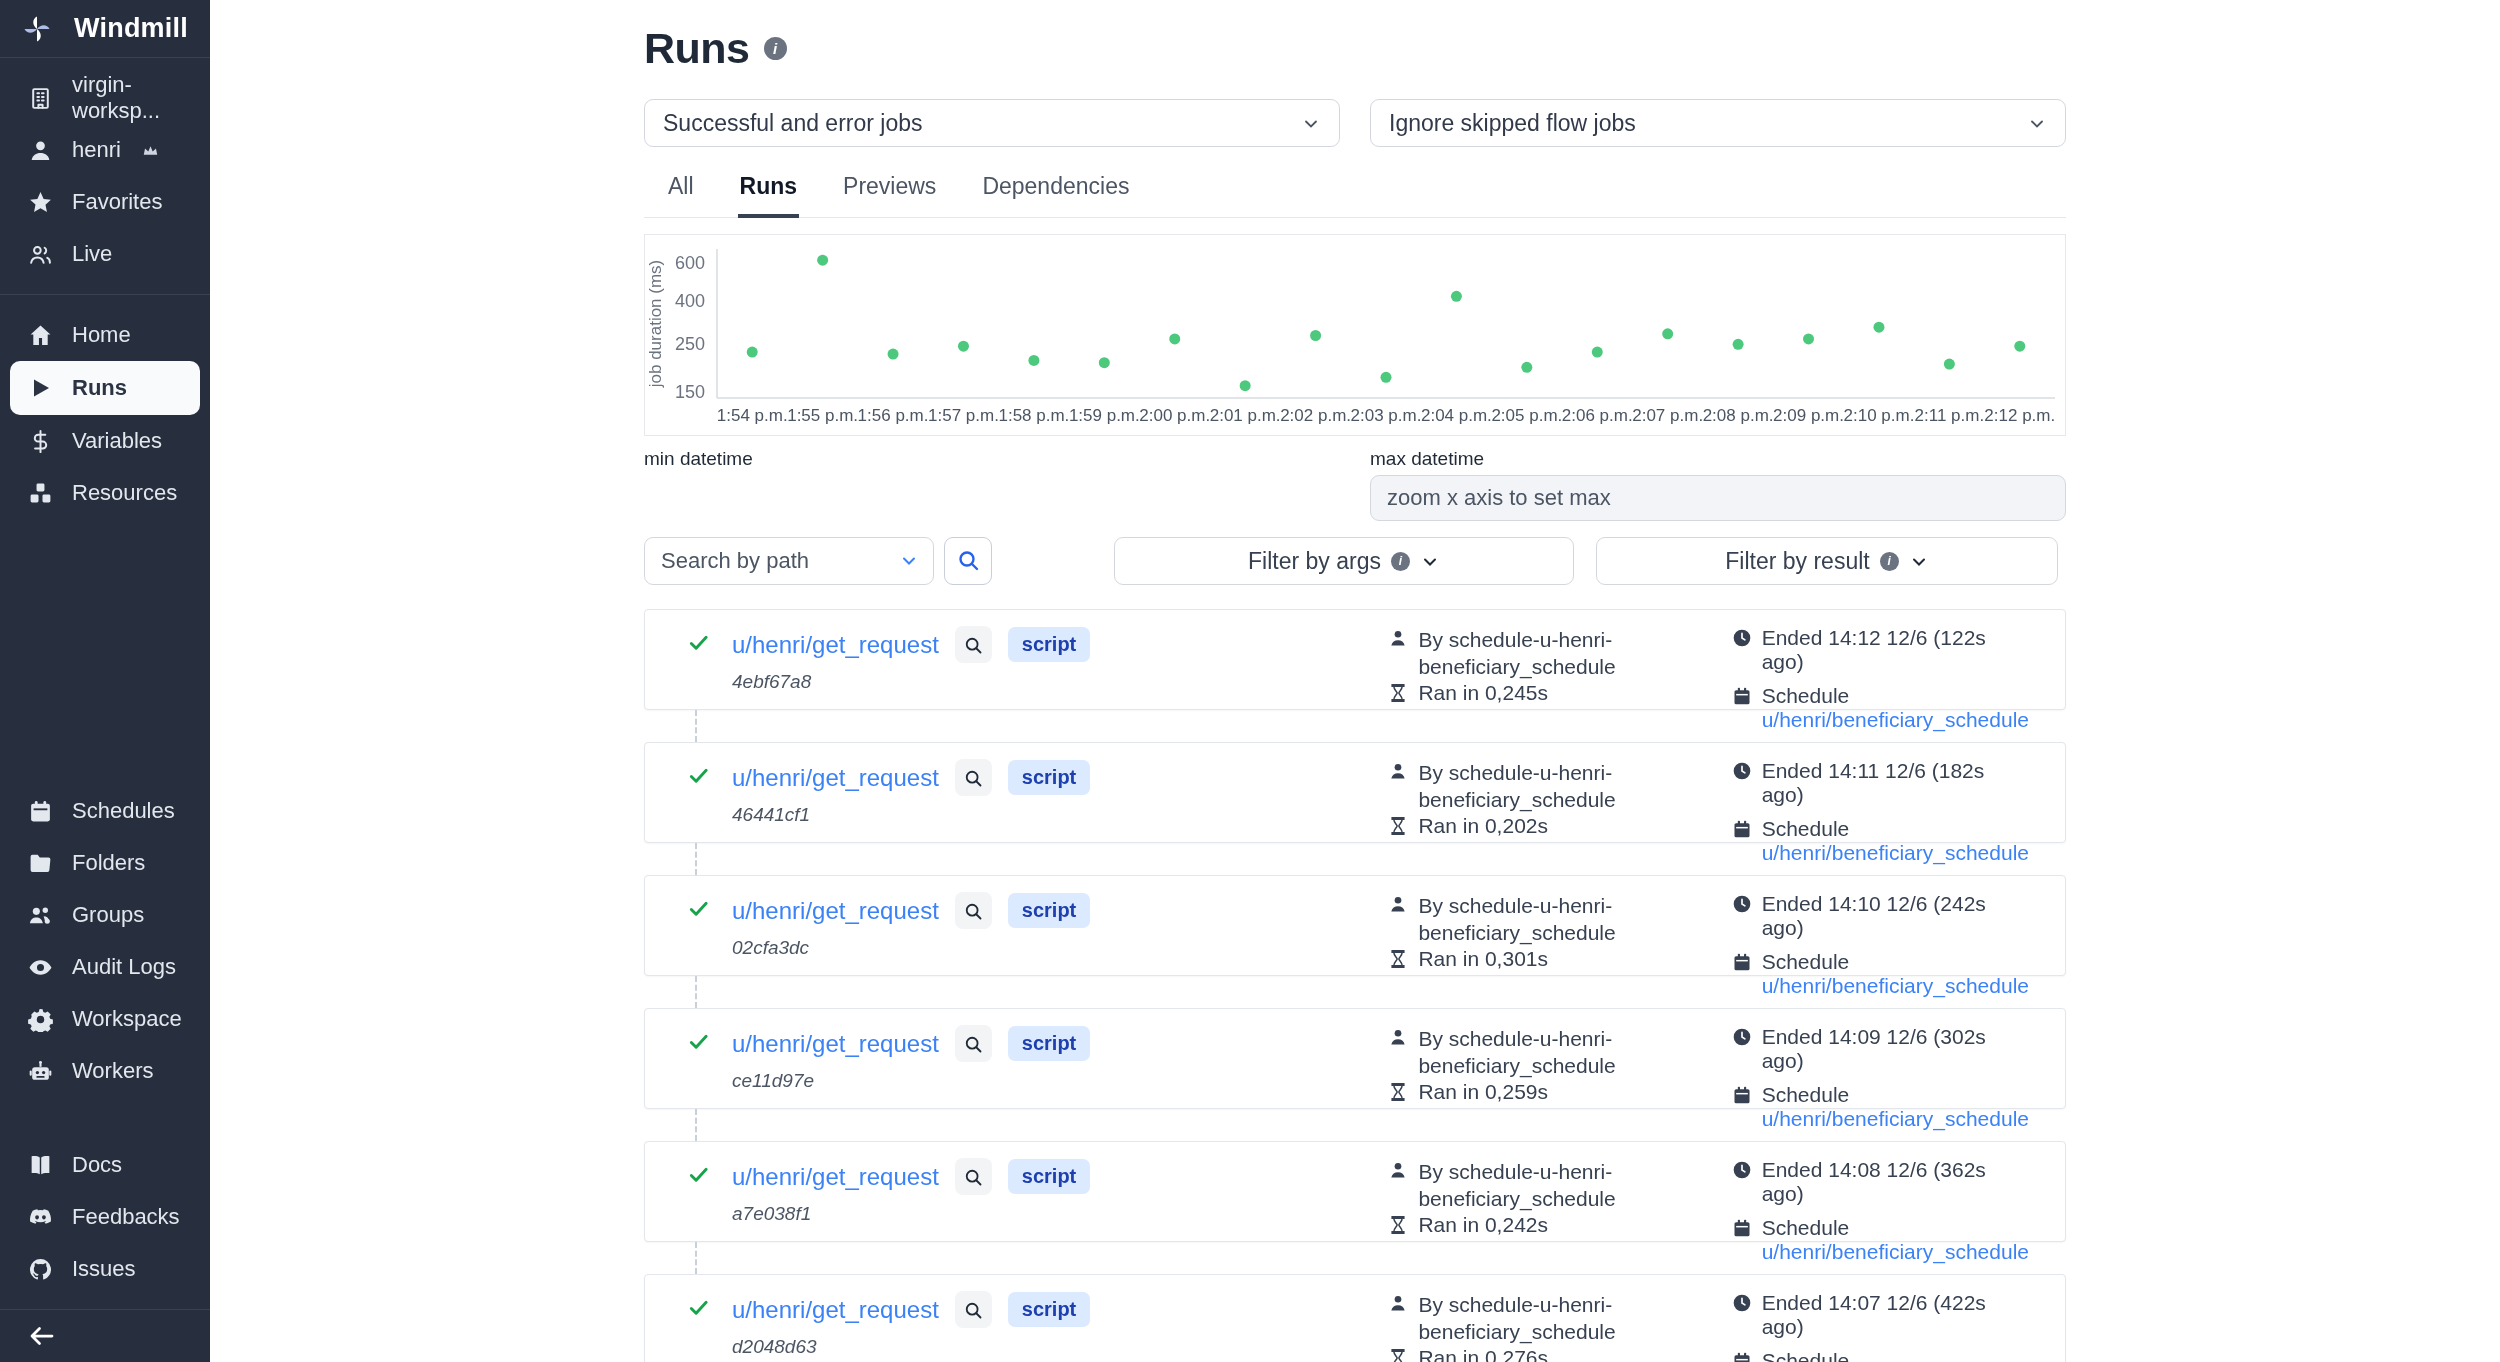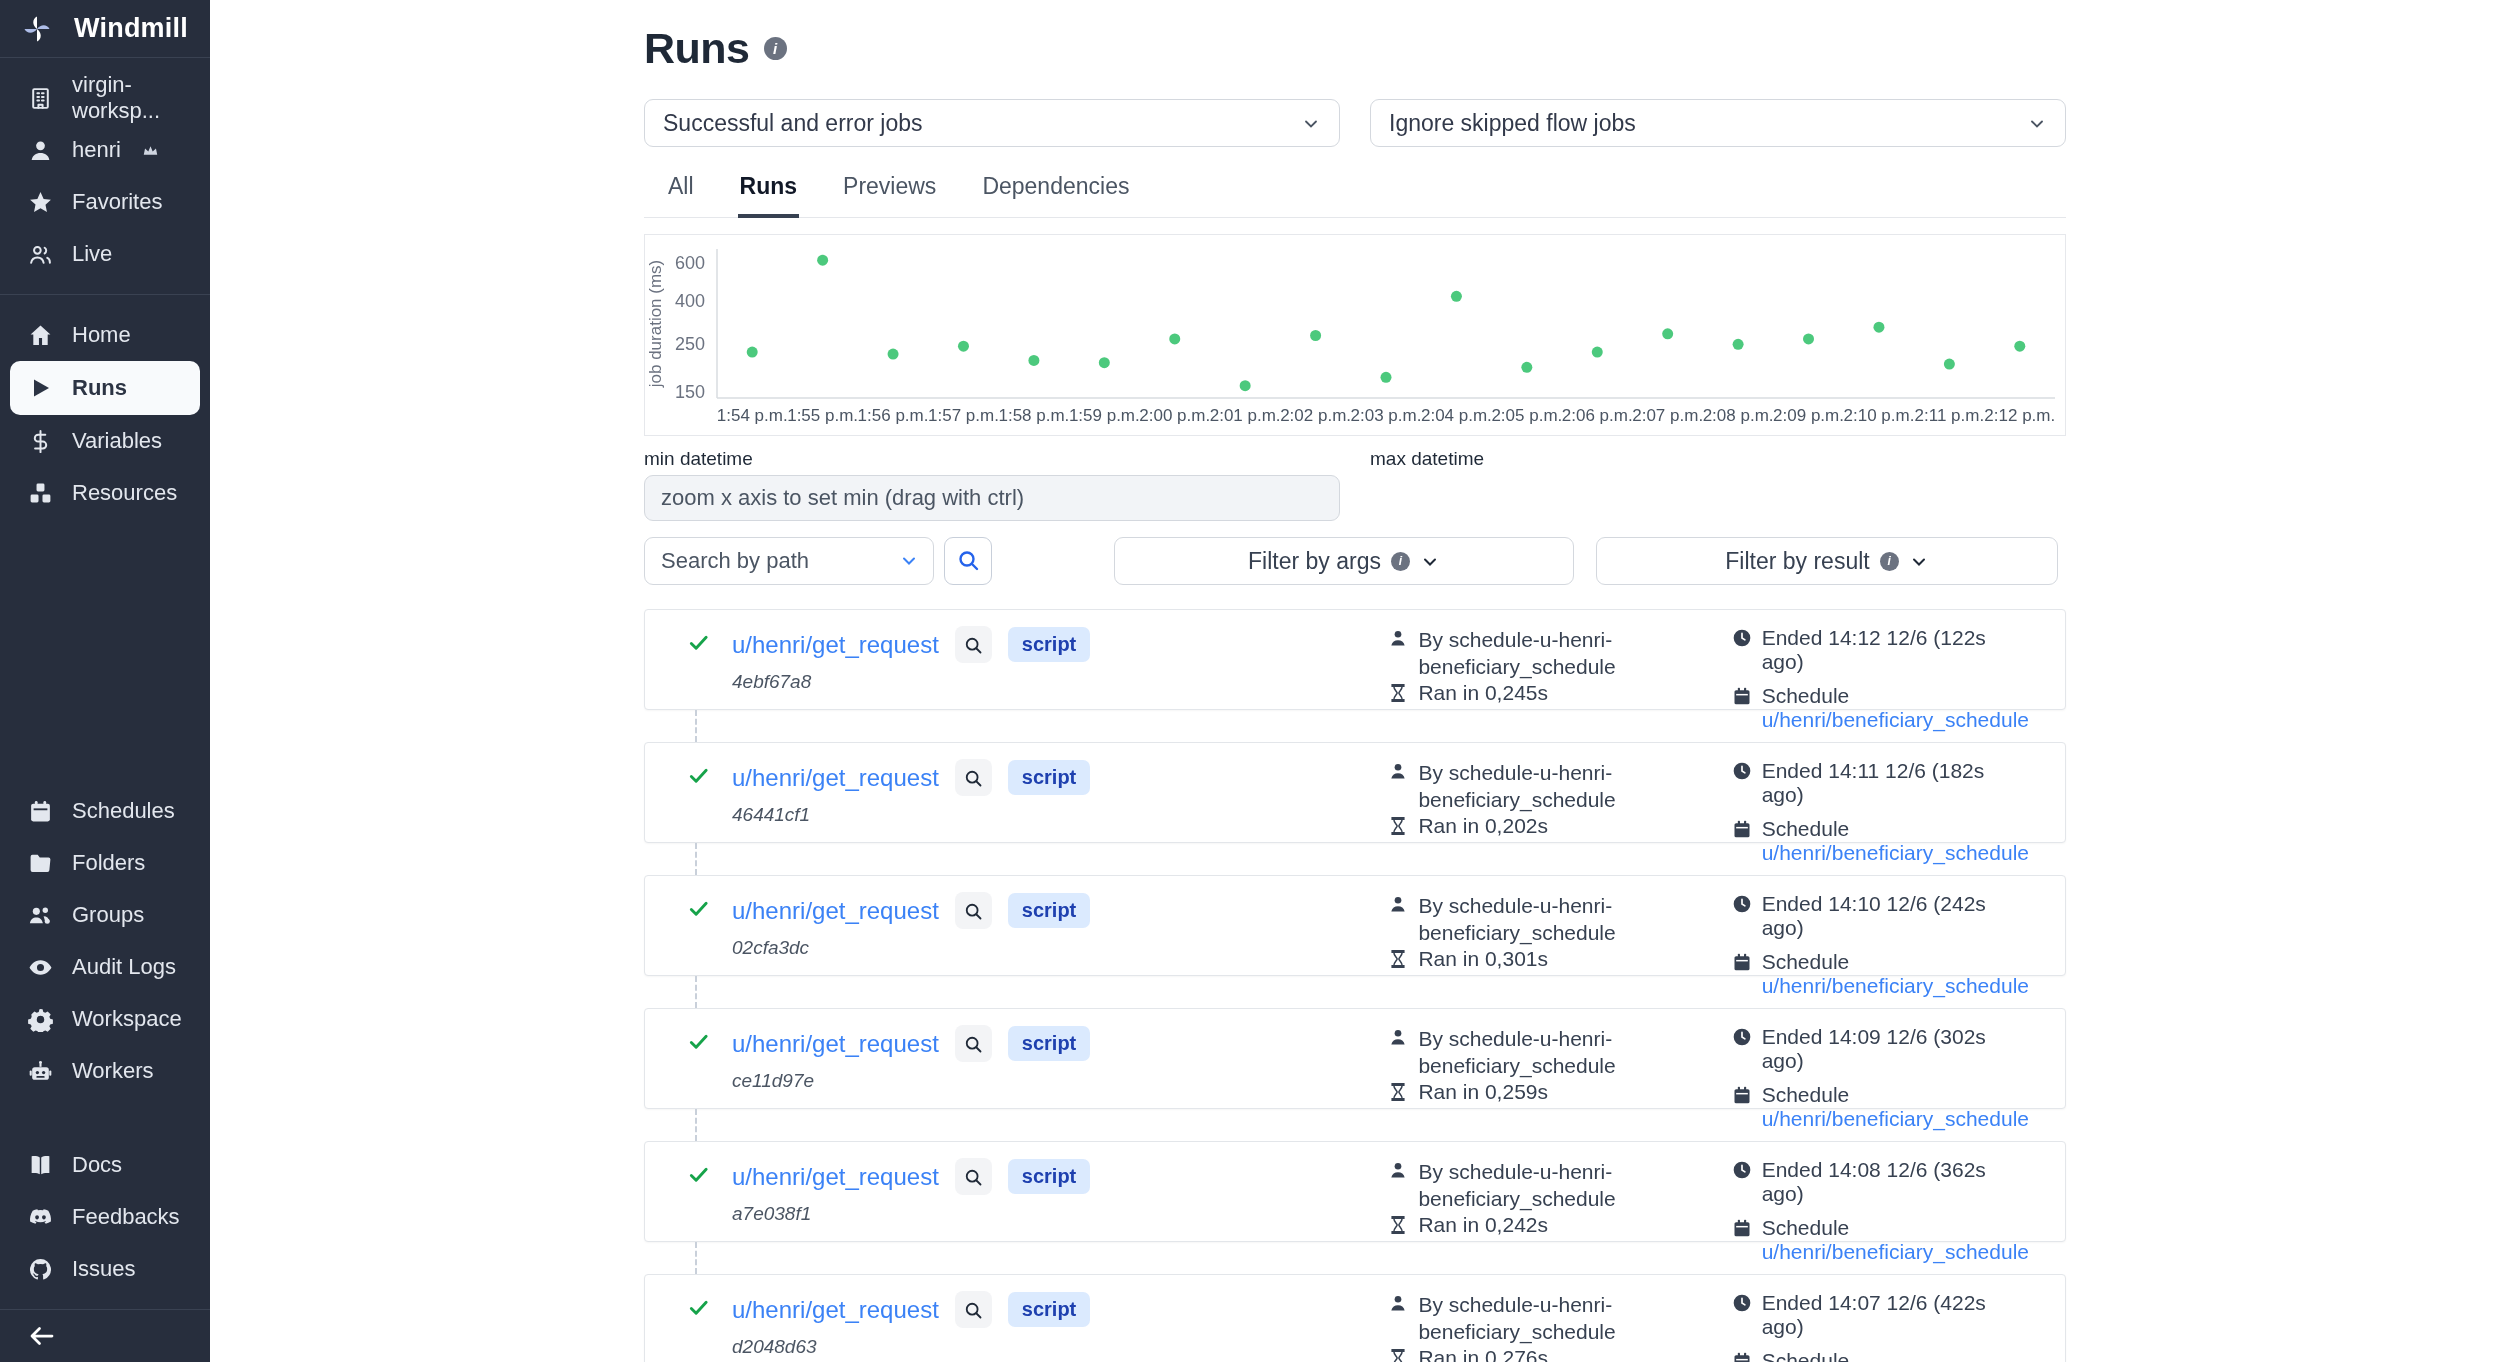--- a/index.html
+++ b/index.html
@@ -372,24 +372,24 @@
           <circle cx="1163.5263157894738" cy="103.92656674194403" r="5.5" fill="#4cc97d"></circle>
           <circle cx="1233.9473684210525" cy="92.13382517111168" r="5.5" fill="#4cc97d"></circle>
           <circle cx="1304.3684210526314" cy="129.05823342301196" r="5.5" fill="#4cc97d"></circle>
           <circle cx="1374.7894736842104" cy="111.19138299266815" r="5.5" fill="#4cc97d"></circle>
         </svg>
   </div>
 
   <div class="dt-row">
     <div class="dt-field">
       <div class="dt-label">min datetime</div>
-      <input class="dt-input" disabled="" placeholder="zoom x axis to set min (drag with ctrl)" style="">
     </div>
     <div class="dt-field">
       <div class="dt-label">max datetime</div>
+      <input class="dt-input" disabled="" placeholder="zoom x axis to set max" style="">
     </div>
   </div>
 
   <div class="filter-row">
     <div class="search-select">
       <span>Search by path</span>
       <span class="chev">
         <svg viewBox="0 0 24 24" width="20" height="20" fill="none" stroke="currentColor" stroke-width="2.4" stroke-linecap="round">
               <path d="M6 9l6 6 6-6"></path>
             </svg>

